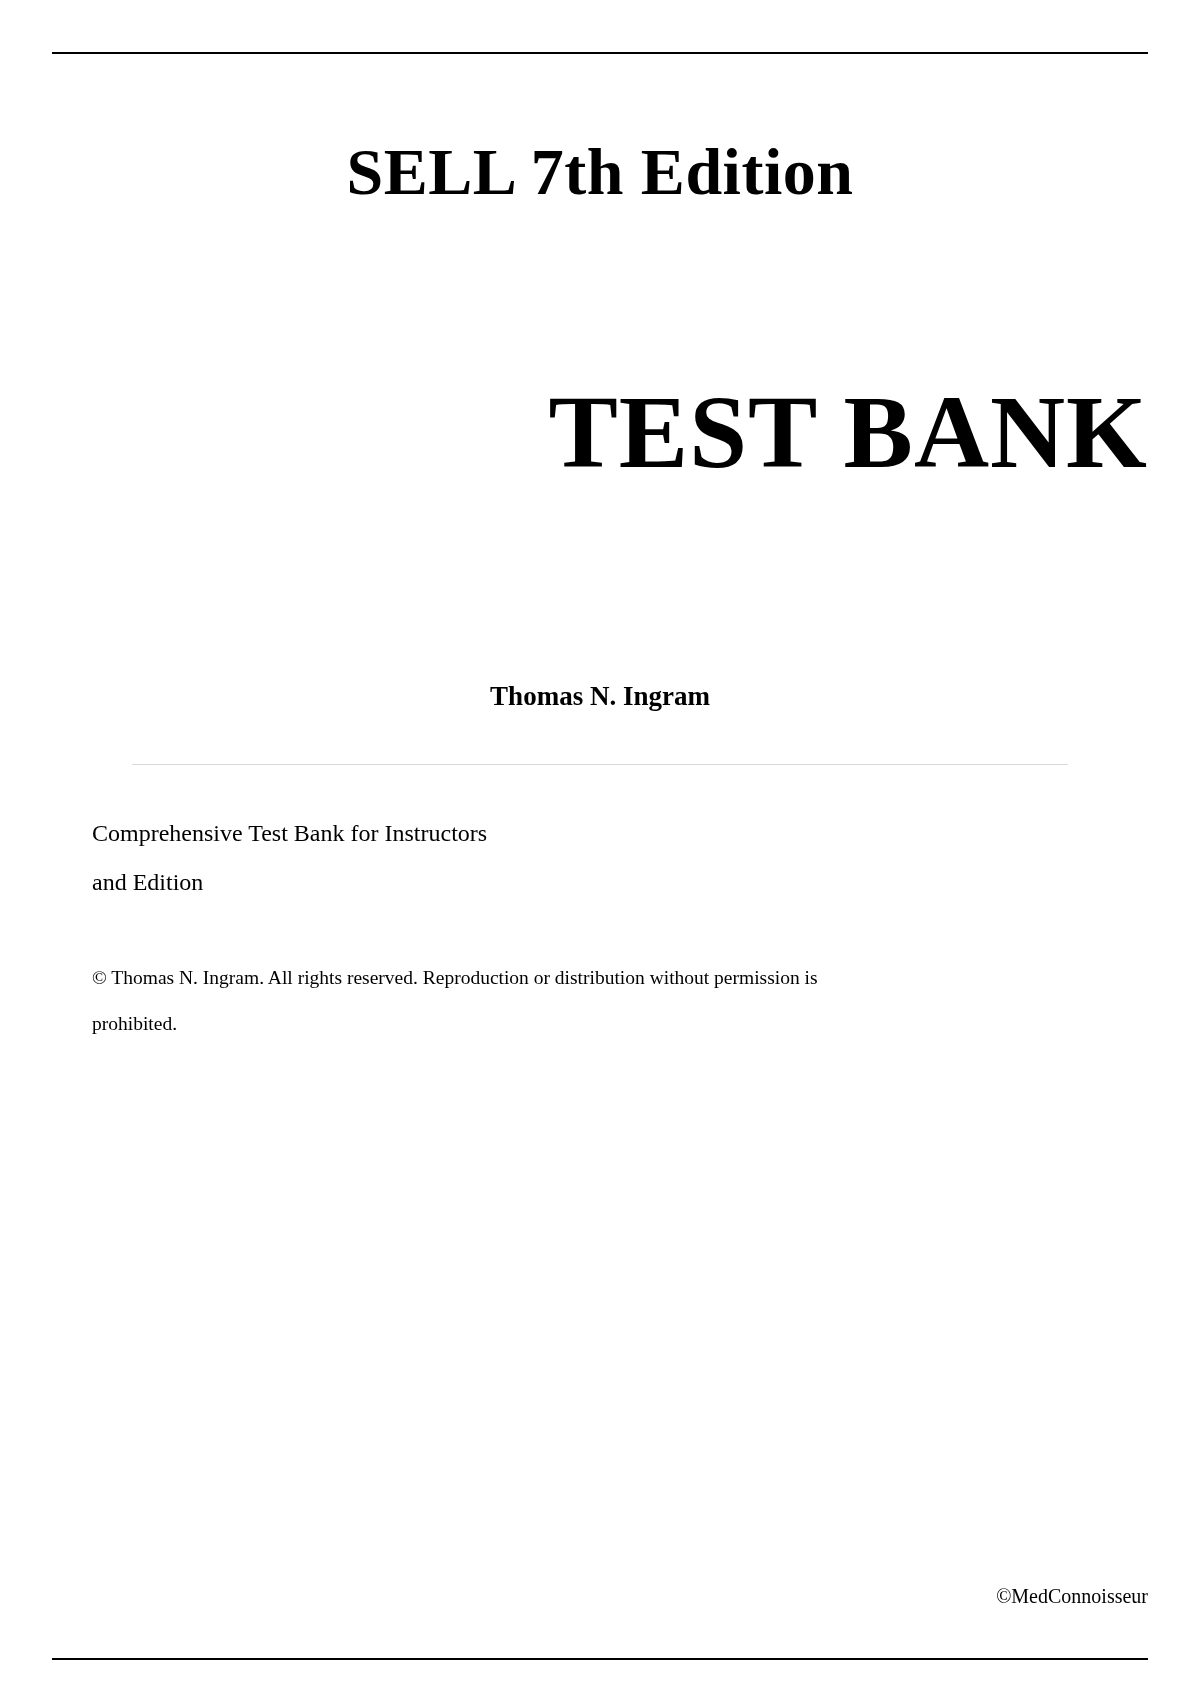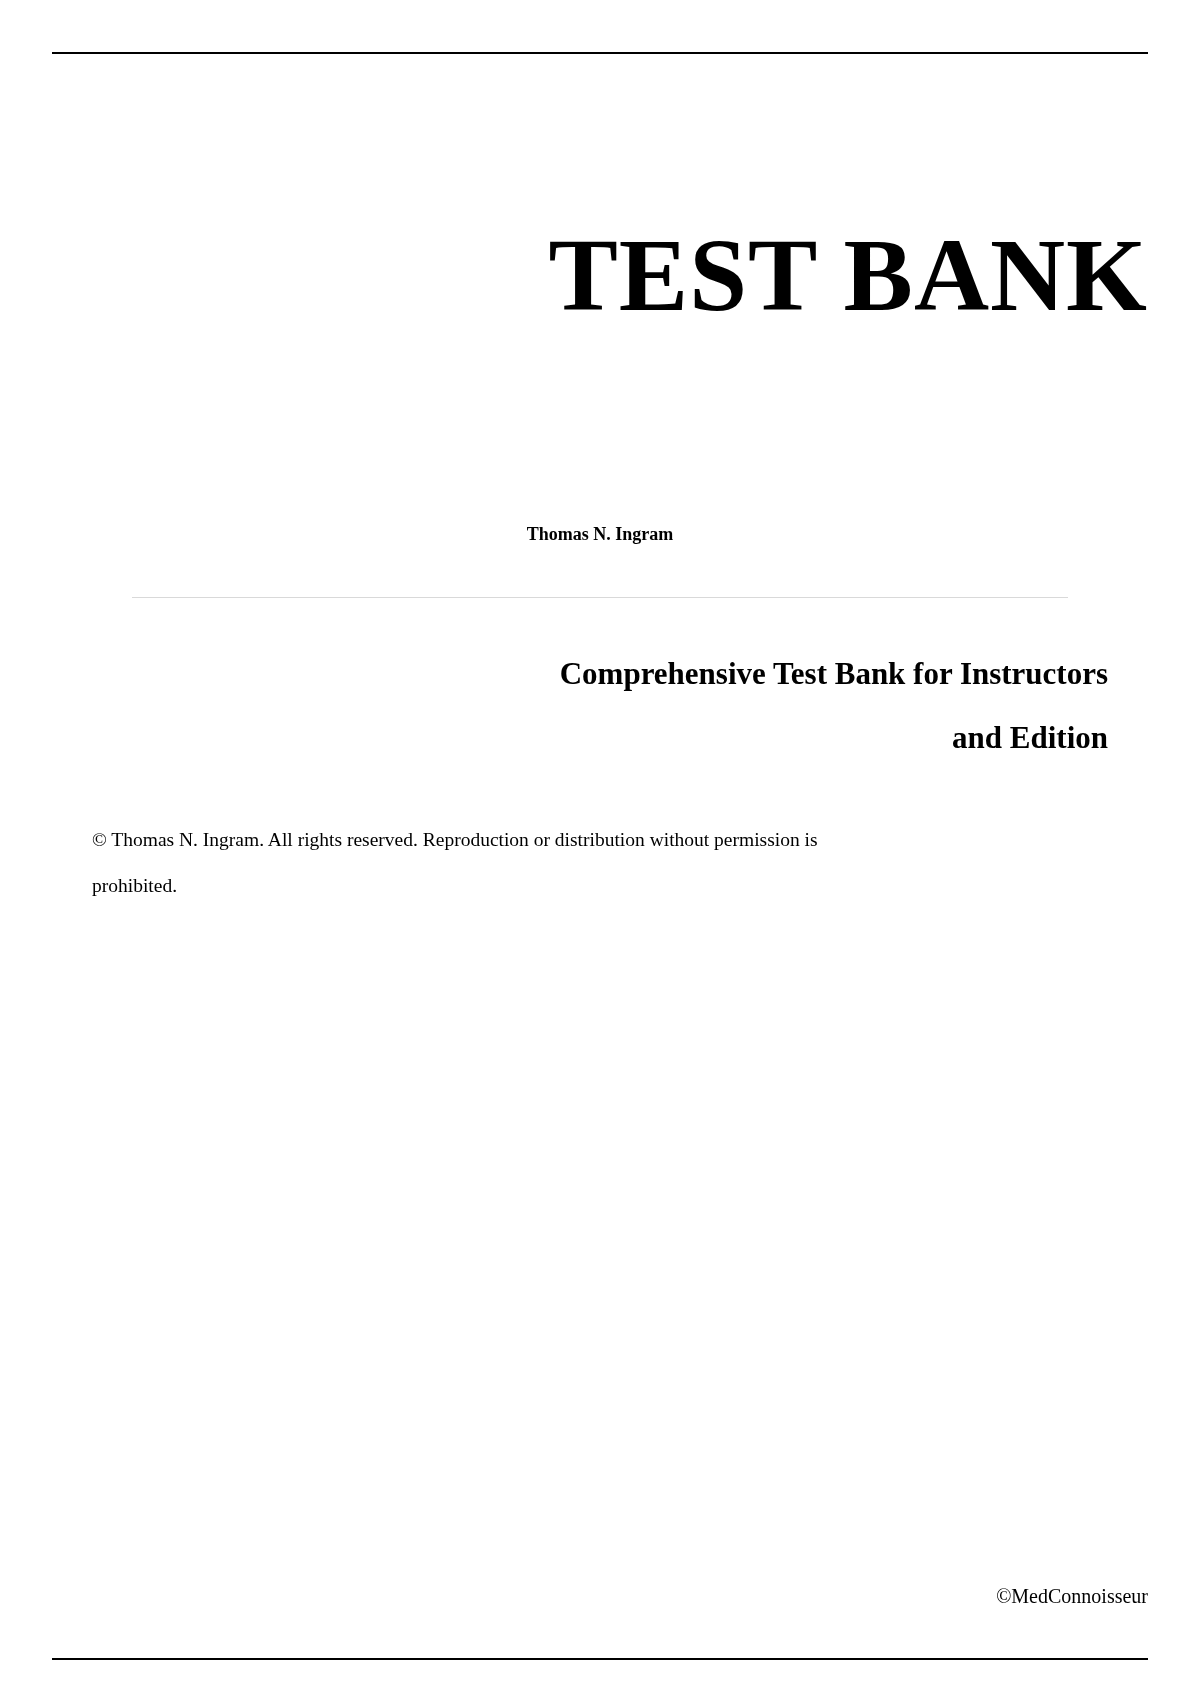--- a/index.html
+++ b/index.html
@@ -65,33 +65,33 @@
     font-weight: bold;
     font-size: 104px;
     line-height: 1.05;
     margin-top: 168px;
     letter-spacing: 1px;
   }
 
   .author {
     text-align: center;
     font-weight: bold;
-    font-size: 18px;
+    font-size: 27px;
     margin-top: 195px;
   }
 
   .divider {
     margin: 52px 80px 0 80px;
     border-top: 1px solid #d9d9d9;
   }
 
   .tagline {
-    text-align: right;
-    font-weight: bold;
-    font-size: 31px;
+    text-align: left;
+    font-weight: normal;
+    font-size: 24px;
     line-height: 2.05;
     margin-top: 44px;
     padding: 0 40px;
   }
 
   .copyright {
     text-align: left;
     font-size: 19.5px;
     line-height: 2.35;
     margin-top: 48px;
@@ -109,20 +109,21 @@
 </style>
 </head>
 <body>
 
 <div class="page">
 
   <div class="top-rule"></div>
 
   <div class="content">
 
+    <div class="title-main">SELL 7th Edition</div>
 
     <div class="title-sub">TEST BANK</div>
 
     <div class="author">Thomas N. Ingram</div>
 
     <div class="divider"></div>
 
     <div class="tagline">
       <div>Comprehensive Test Bank for Instructors</div>
       <div>and Edition</div>

